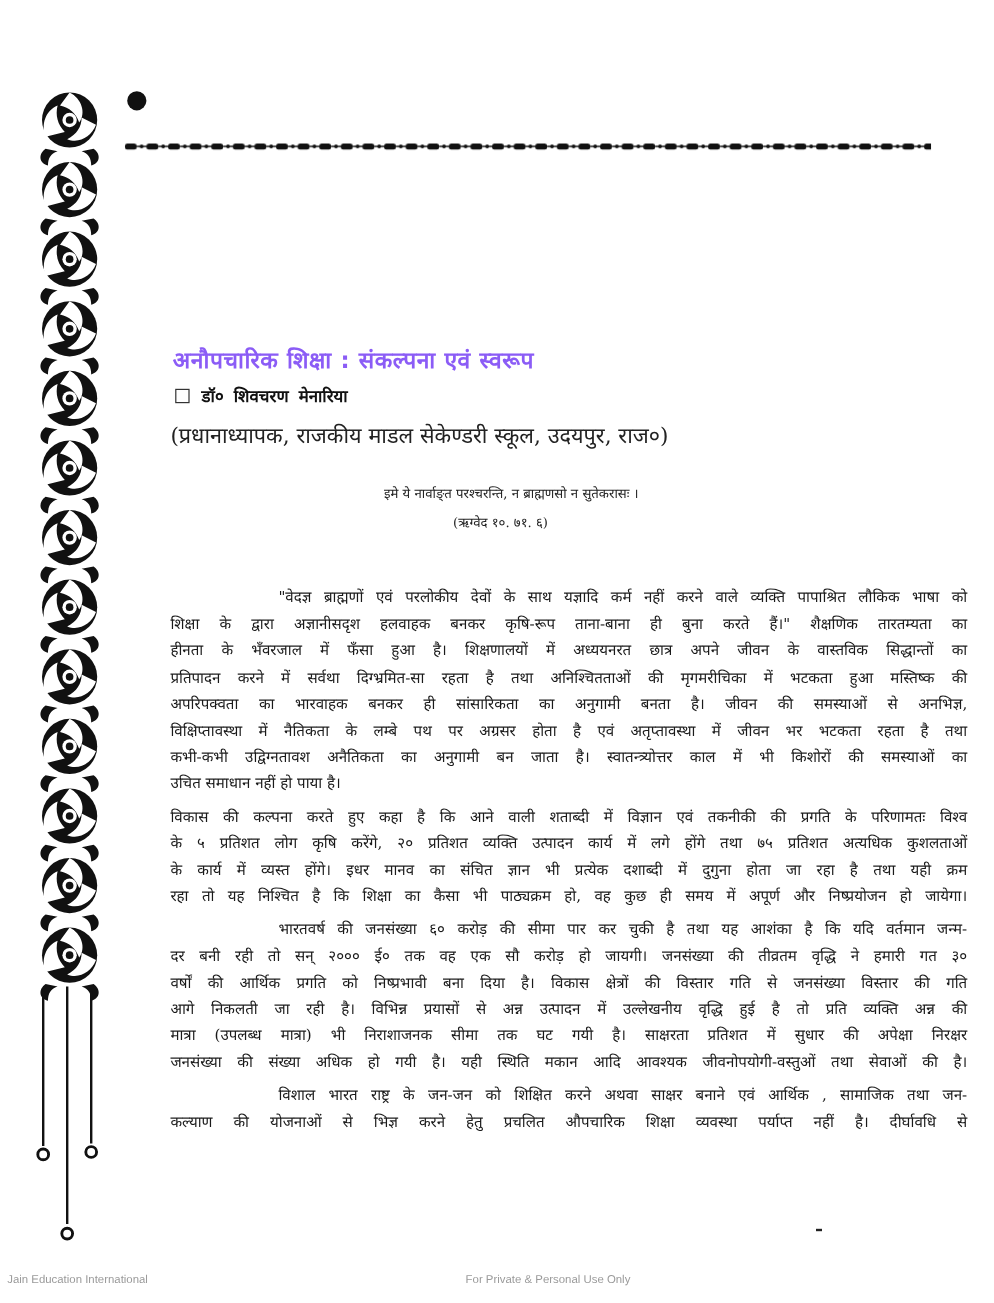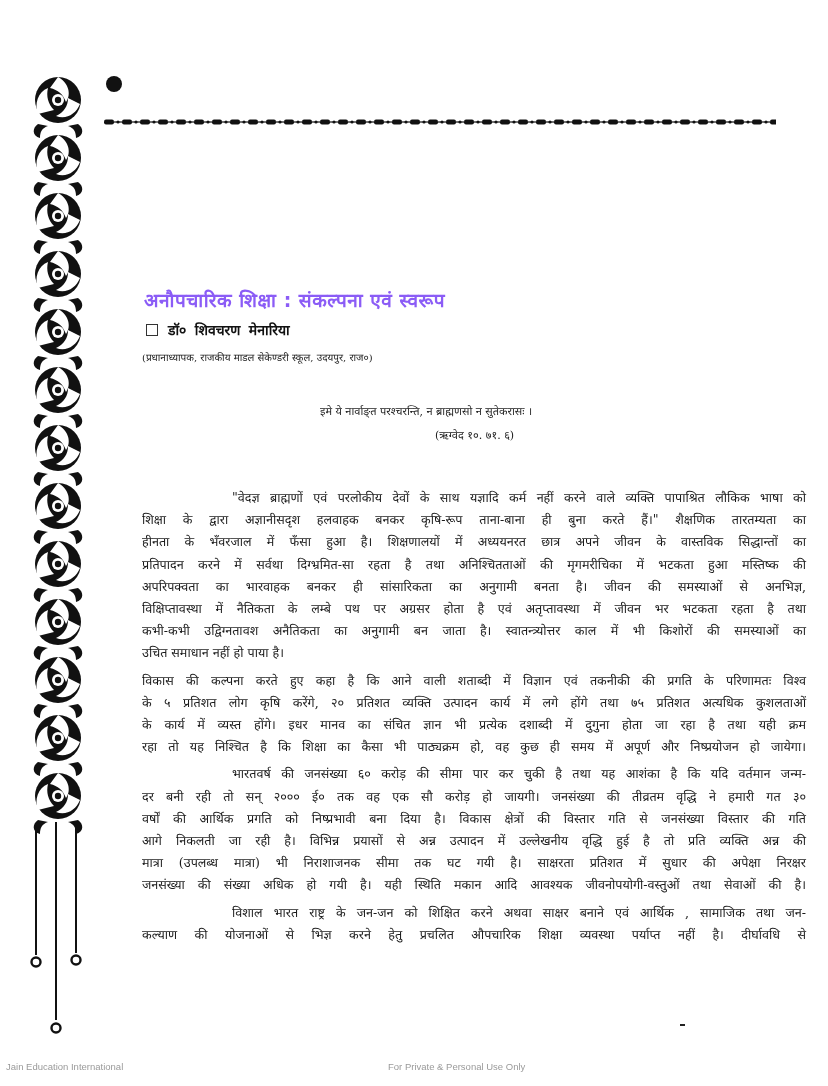--- a/index.html
+++ b/index.html
@@ -12,23 +12,23 @@
   .rule { position: absolute; left: 104px; top: 118px; width: 672px; height: 8px; }
   .title {
     position: absolute; left: 144px; top: 287px; font-size: 19px; font-weight: bold;
     font-family: "DejaVu Sans", sans-serif; letter-spacing: 0.5px; color: #8b5cf6;
   }
   .author {
     position: absolute; left: 146px; top: 320px; font-size: 14px; font-weight: bold;
     font-family: Liberation Mono, monospace; color: #111; display: flex; align-items: center; gap: 10px;
   }
   .author .box { width: 10px; height: 10px; border: 1px solid #333; display: inline-block; }
-  .affiliation { position: absolute; left: 142px; top: 350px; font-size: 10px; color: #222; text-align: right; }
+  .affiliation { position: absolute; left: 142px; top: 350px; font-size: 18px; color: #222; text-align: right; }
   .verse { position: absolute; left: 320px; top: 400px; font-size: 11px; line-height: 24px; color: #222; }
-  .verse .ref { text-align: right; padding-right: 18px; }
+  .verse .ref { text-align: center; padding-right: 18px; }
   .body-text {
     position: absolute; left: 142px; top: 487px; width: 664px;
     font-size: 12.6px; line-height: 22.2px; color: #1a1a1a; text-align: justify;
   }
   .body-text .line { display: block; white-space: nowrap; text-align: justify; text-align-last: justify; }
   .body-text .line.last { text-align-last: left; }
   .body-text .line.indent { padding-left: 90px; }
   .para { margin-bottom: 5px; }
   .stray-mark { position: absolute; left: 680px; top: 1024px; width: 5px; height: 2px; background: #222; }
   .footer {

